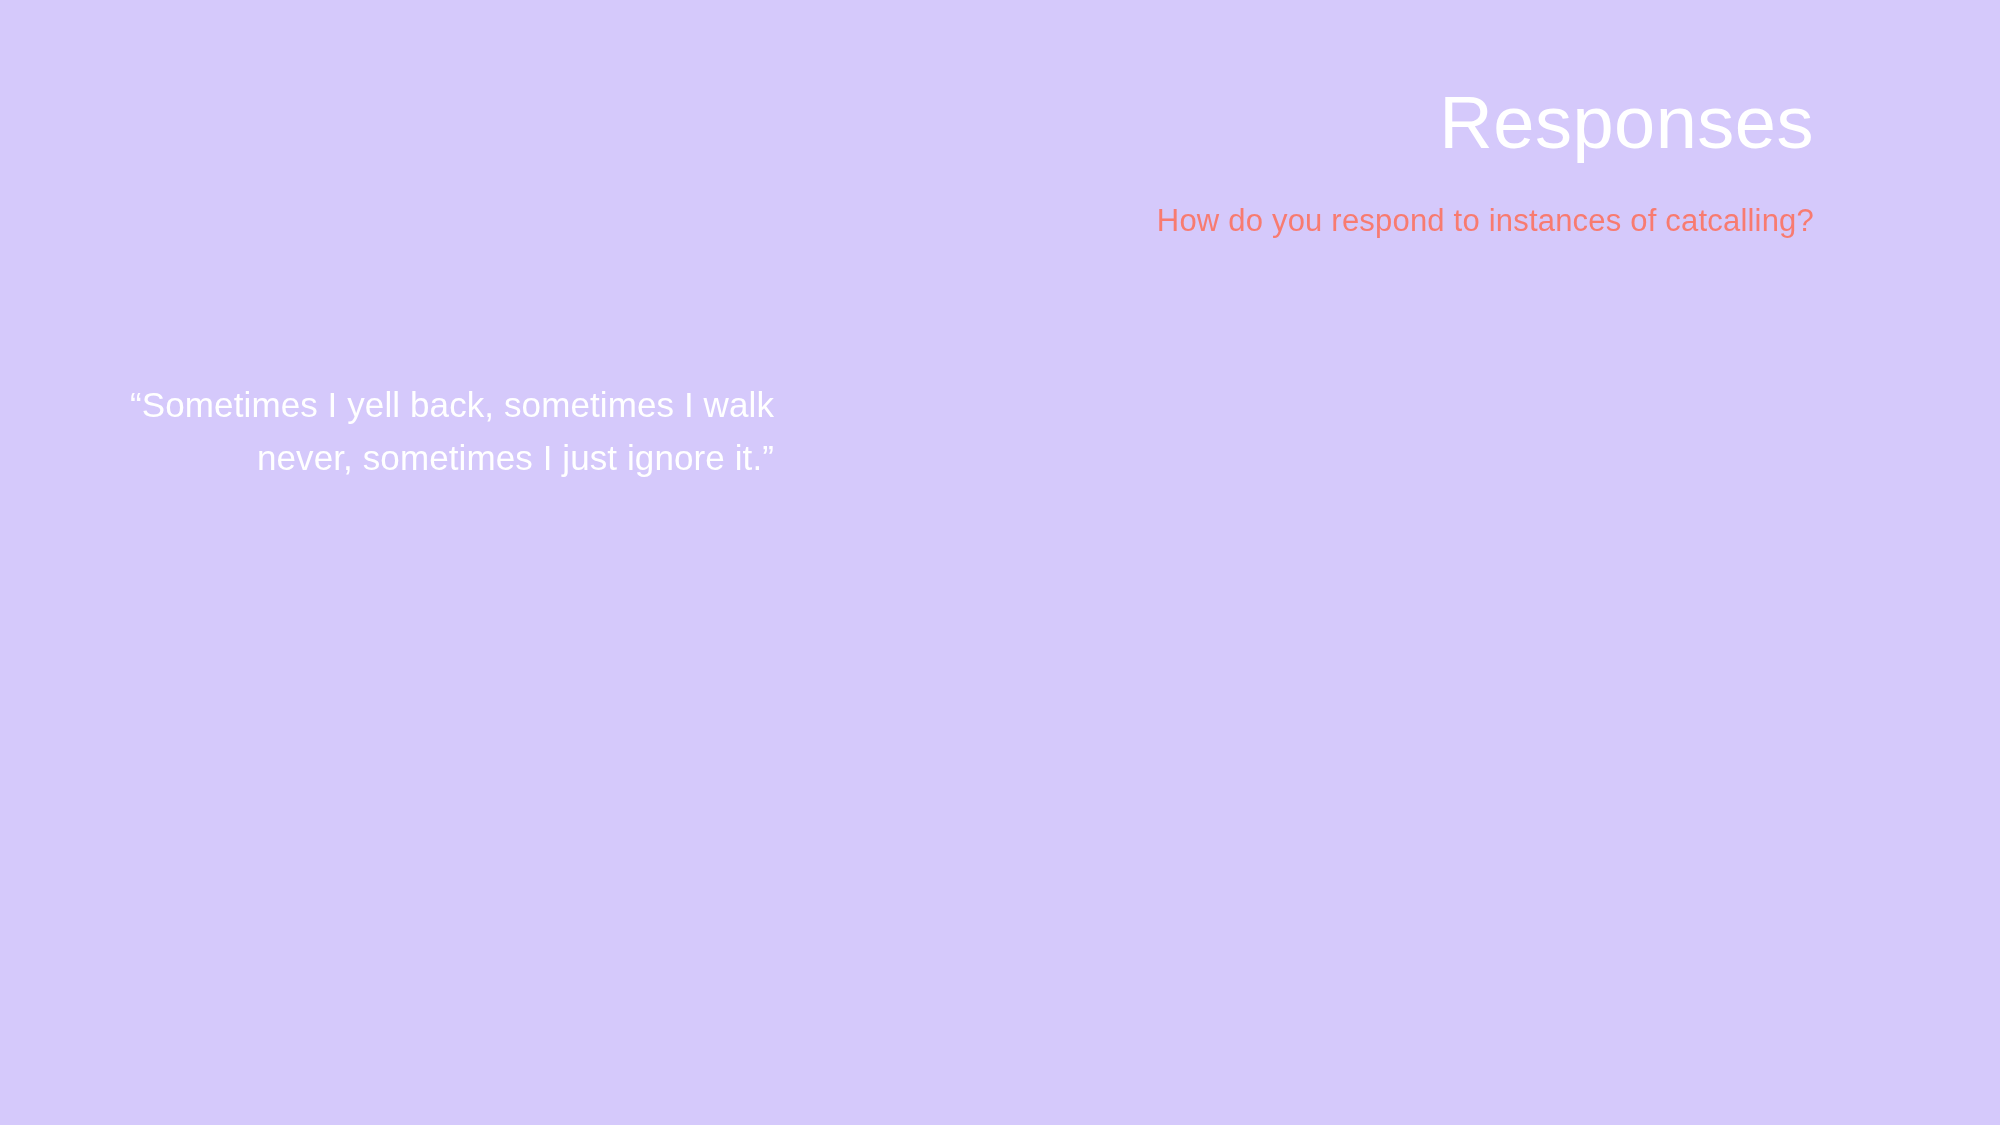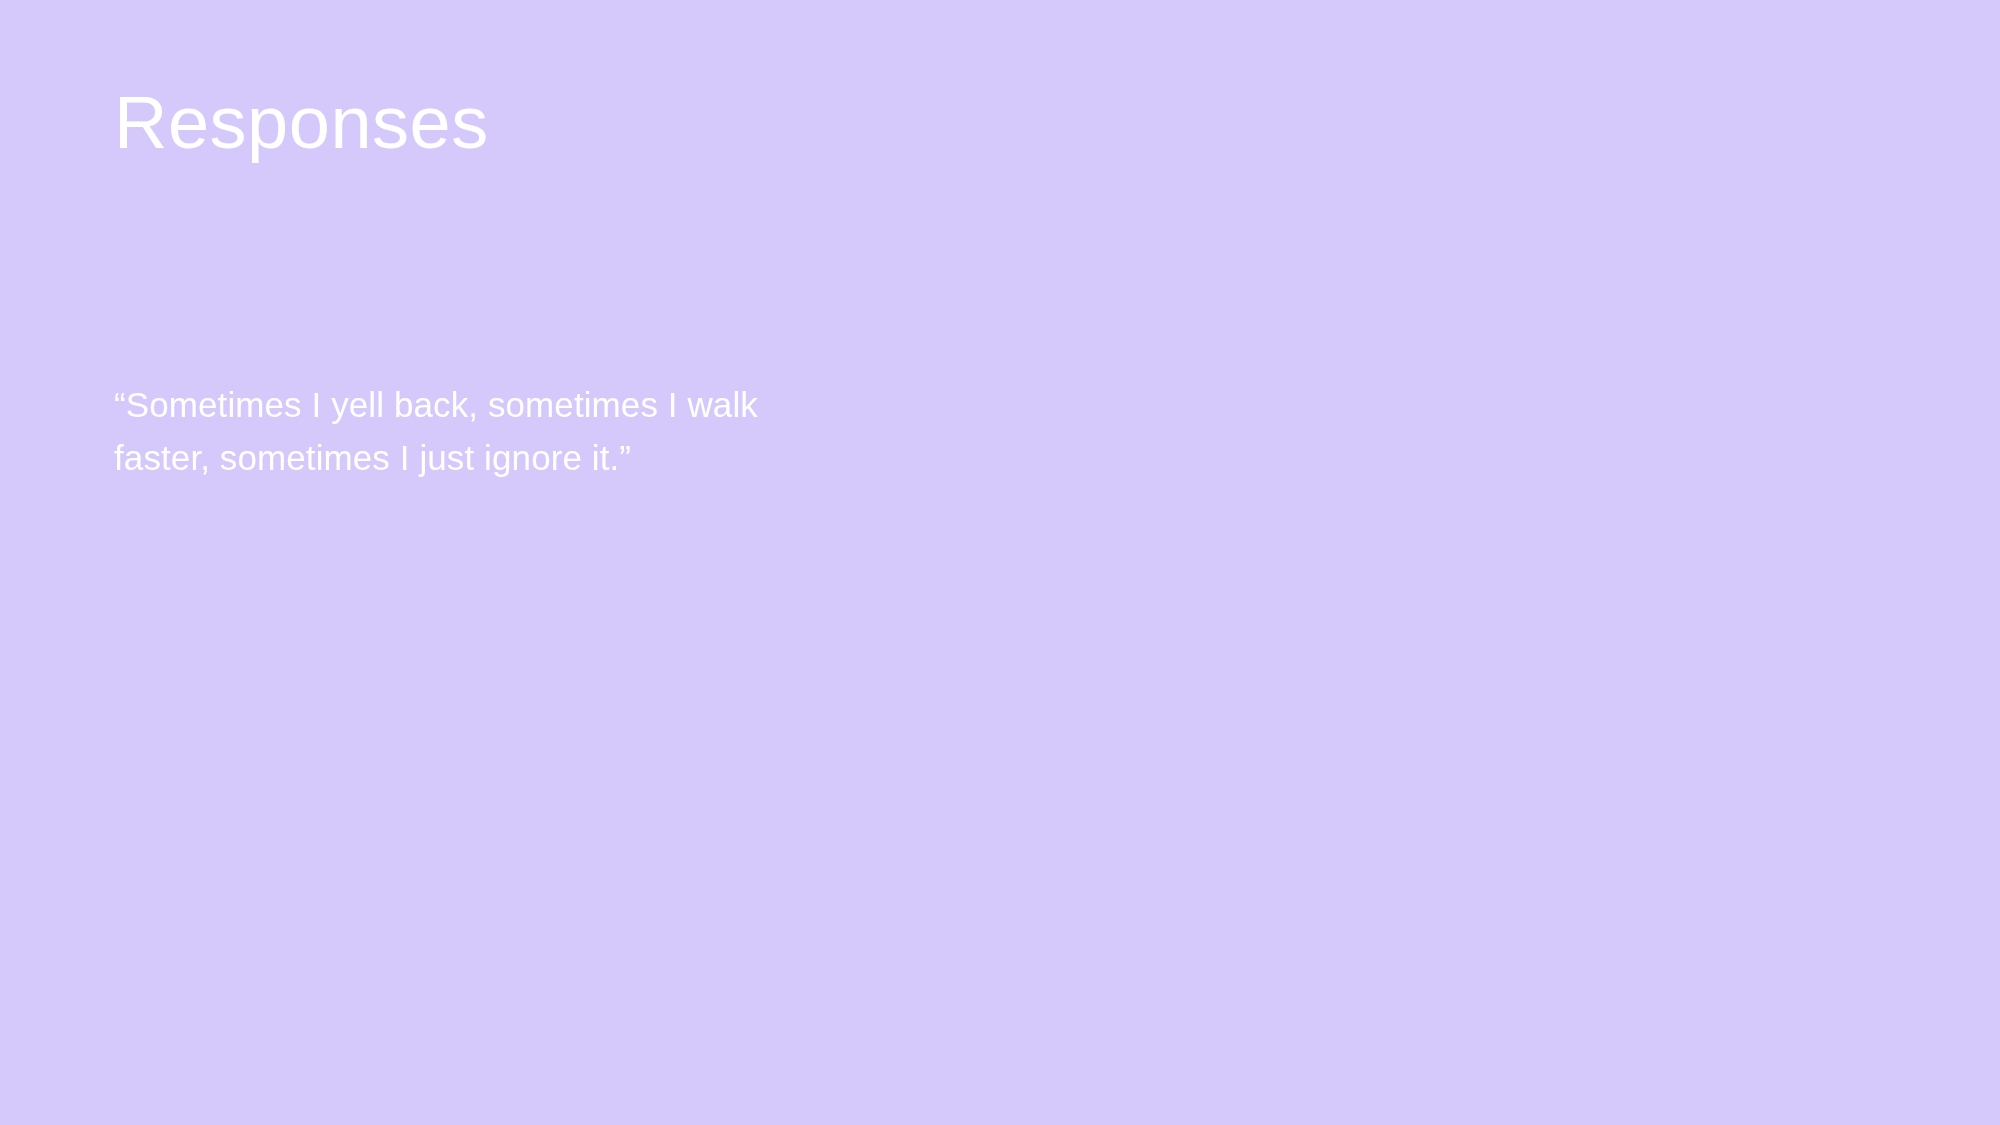--- a/index.html
+++ b/index.html
@@ -13,20 +13,21 @@
     font-family: "Liberation Sans", sans-serif;
     overflow: hidden;
   }
 
   .slide {
     position: relative;
     width: 2000px;
     height: 1125px;
     background: #d5c9fb;
     box-sizing: border-box;
+    text-align: right;
   }
 
   .slide-header {
     position: absolute;
     left: 114px;
     top: 86px;
     width: 1700px;
   }
 
   .slide-title {
@@ -90,27 +91,28 @@
     margin-top: 38px;
   }
 </style>
 </head>
 <body>
 
 <div class="slide">
 
   <div class="slide-header">
     <h1 class="slide-title">Responses</h1>
+    <p class="slide-subtitle">How do you respond to instances of catcalling?</p>
   </div>
 
   <div class="quotes-area">
 
     <div class="quote-column left">
       <div class="quote-block">
-        <p class="quote-text">“Sometimes I yell back, sometimes I walk faster, sometimes I just ignore it.”</p>
+        <p class="quote-text">“Sometimes I yell back, sometimes I walk never, sometimes I just ignore it.”</p>
       </div>
     </div>
 
     <div class="quote-column right">
     </div>
 
   </div>
 
 </div>
 

